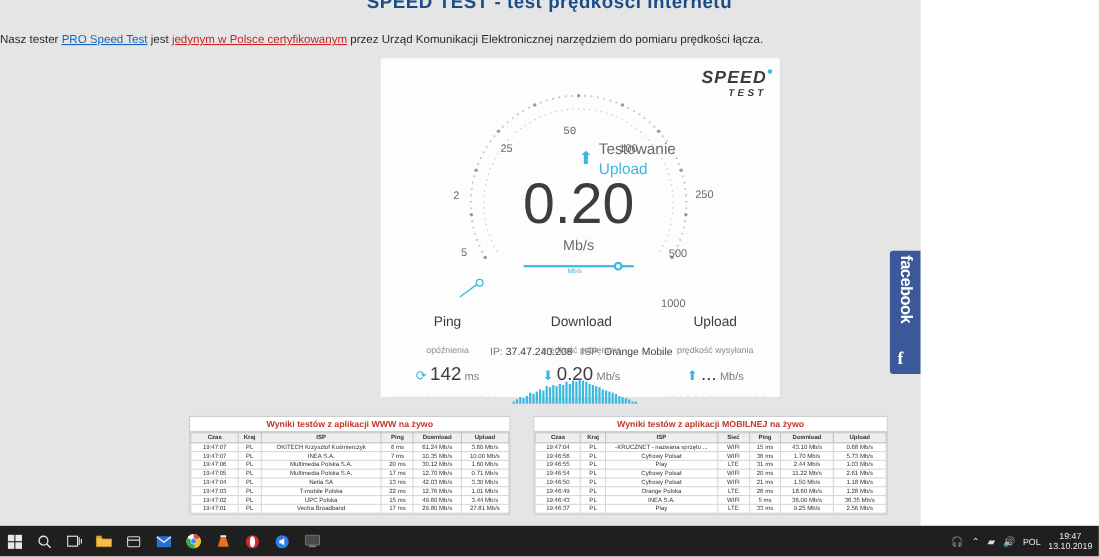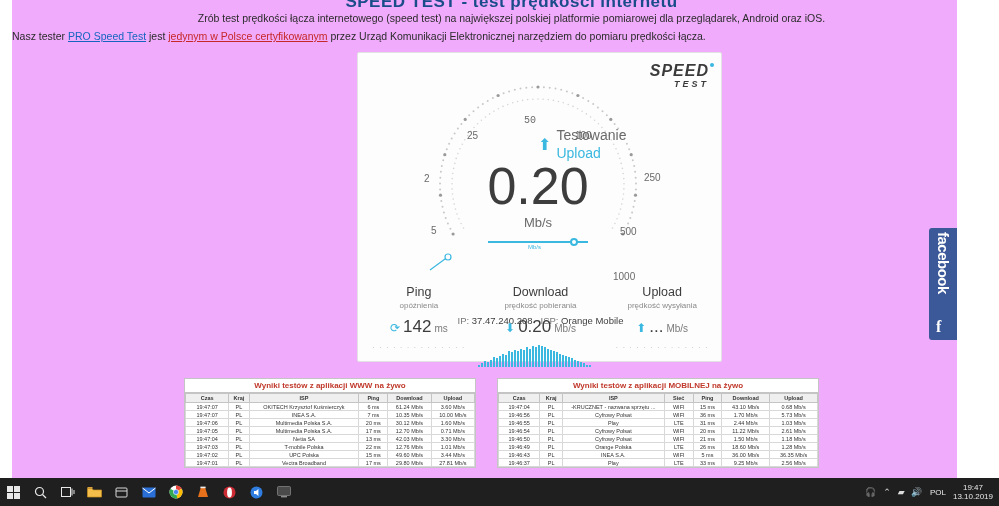--- a/index.html
+++ b/index.html
@@ -11,23 +11,23 @@
     font-family: "Liberation Sans", sans-serif;
   }
   #page {
     position: relative;
     width: 999px; height: 506px;
     background: #ffffff;
   }
   
   #content {
     position: absolute;
-    left: 12px; top: 0;
-    width: 945px; height: 478px;
-    background: #f0abfc;
+    left: 0; top: 0;
+    width: 837px; height: 478px;
+    background: #e5e5e5;
     overflow: hidden;
   }
   .headline {
     position: absolute;
     left: 0; top: -8px;
     width: 999px;
     text-align: center;
     font-size: 17px;
     font-weight: bold;
     color: #1a4c8a;
@@ -175,21 +175,21 @@
     left: 0; top: 232px;
     width: 365px; height: 76px;
     display: flex;
   }
   .res {
     flex: 1;
     text-align: center;
     position: relative;
   }
   .res .t { font-size: 12.5px; color: #3d3d3d; }
-  .res .s { font-size: 8px; color: #8a8a8a; margin-top: 2px; }
+  .res .s { font-size: 8px; color: #8a8a8a; margin-top: 15px; }
   .res .v {
     margin-top: 7px;
     font-size: 17px;
     color: #3d3d3d;
     display: flex;
     justify-content: center;
     align-items: baseline;
     gap: 3px;
   }
   .res .v .u { font-size: 10px; color: #7a7a7a; }
@@ -327,21 +327,20 @@
 </style>
 </head>
 <body>
 
 <div id="page">
 
   <div id="content">
 
     <div class="headline">SPEED TEST - test prędkości internetu</div>
 
-    <div class="intro1">Zrób test prędkości łącza internetowego (speed test) na największej polskiej platformie pomiarowej dla przeglądarek, Android oraz iOS.</div>
 
     <div class="intro2">
       <span>Nasz tester </span><a class="lnk" href="#">PRO Speed Test</a><span> jest </span><a class="lnk-red" href="#">jedynym w Polsce certyfikowanym</a><span> przez Urząd Komunikacji Elektronicznej narzędziem do pomiaru prędkości łącza.</span>
     </div>
 
     <div id="panel">
 
       <div id="logo">
         <div class="dot"></div>
         <div class="l1">SPEED</div>

